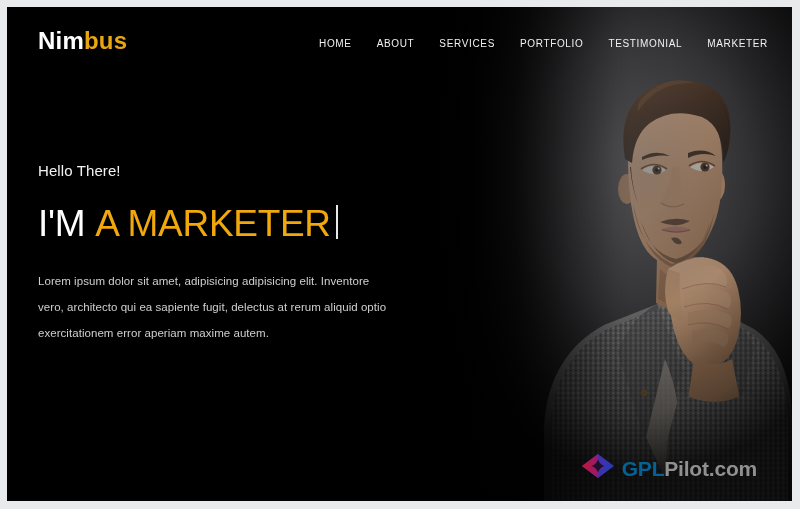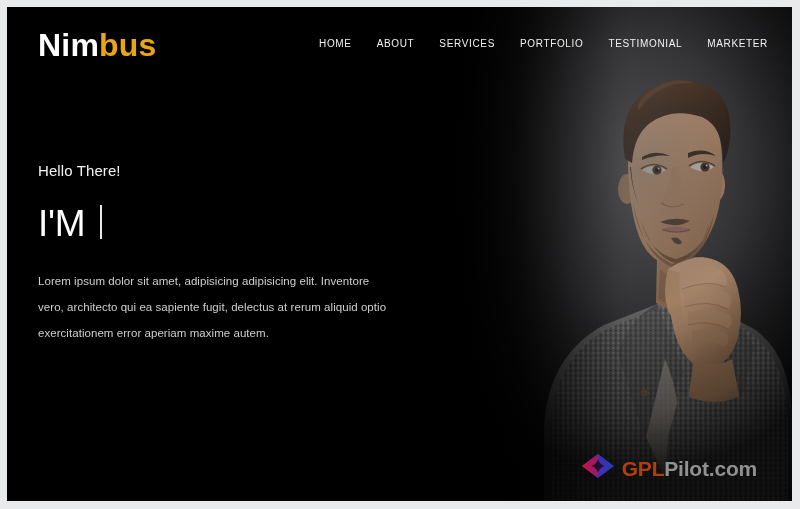--- a/index.html
+++ b/index.html
@@ -82,21 +82,21 @@
     width: 785px;
     height: 62px;
     z-index: 30;
     display: flex;
     align-items: center;
   }
   #brand {
     position: absolute;
     left: 31px;
     top: 22px;
-    font-size: 32px;
+    font-size: 24px;
     font-weight: bold;
     letter-spacing: 0.2px;
     line-height: 1;
     white-space: nowrap;
     text-decoration: underline;
   }
   #brand .brand-a { color: #ffffff; }
   #brand .brand-b { color: #e9a612; }
 
   #main-nav {
@@ -198,21 +198,21 @@
     gap: 7px;
     opacity: 0.92;
   }
   #watermark-text {
     font-size: 21px;
     font-weight: bold;
     line-height: 1;
     letter-spacing: -0.2px;
     white-space: nowrap;
   }
-  #watermark-text .wm-a { color: #c2410c; }
+  #watermark-text .wm-a { color: #0369a1; }
   #watermark-text .wm-b { color: #9c9c9c; }
 </style>
 </head>
 <body>
 
 <div id="page-frame">
   <div id="site">
 
     <div id="hero-photo">
       <svg viewBox="0 0 360 494" xmlns="http://www.w3.org/2000/svg" aria-hidden="true">
@@ -361,20 +361,21 @@
         <a class="nav-link" href="#">TESTIMONIAL</a>
         <a class="nav-link" href="#">MARKETER</a>
       </nav>
     </header>
 
     <div id="hero-content">
       <p id="hero-greeting">Hello There!</p>
 
       <h1 id="hero-title">
         <span class="title-static">I'M</span>
+          <span class="title-typed">A MARKETER</span>
           <span id="type-caret"></span>
       </h1>
 
       <p id="hero-paragraph">Lorem ipsum dolor sit amet, adipisicing adipisicing elit. Inventore vero, architecto qui ea sapiente fugit, delectus at rerum aliquid optio exercitationem error aperiam maxime autem.</p>
 
     </div>
 
     <div id="watermark">
       <span>
         <svg width="34" height="26" viewBox="0 0 34 26" xmlns="http://www.w3.org/2000/svg">

